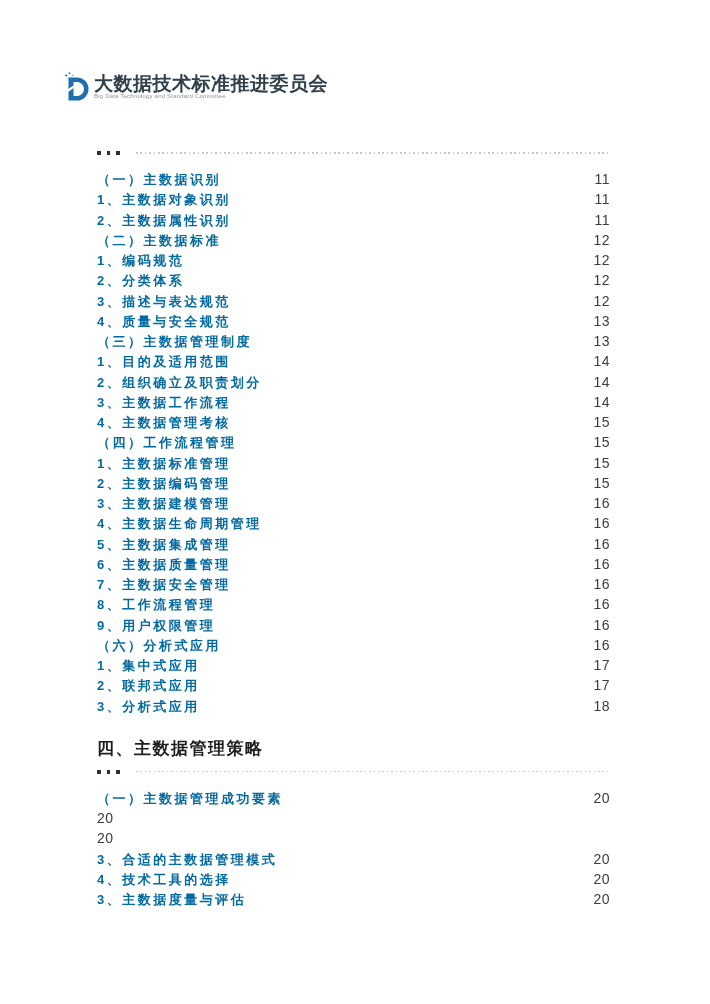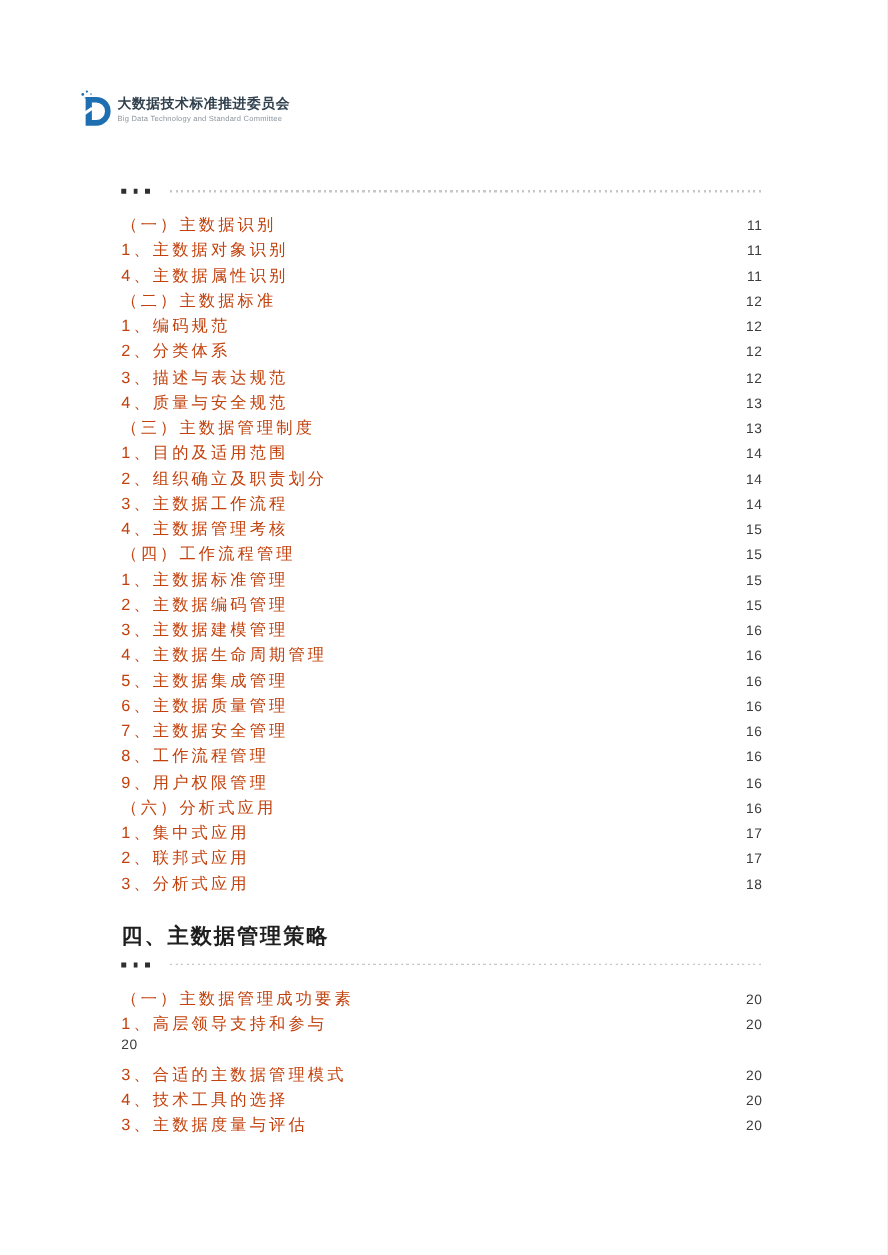--- a/index.html
+++ b/index.html
@@ -19,21 +19,21 @@
   .logo {
     position: absolute;
     left: 64px;
     top: 70px;
     display: flex;
     align-items: flex-start;
   }
   .logo-mark { width: 26px; height: 34px; margin-top: 1px; }
   .logo-text { margin-left: 4px; padding-top: 6px; }
   .logo-cn {
-    font-size: 11px;
+    font-size: 19px;
     font-weight: bold;
     color: #30404d;
     letter-spacing: 0.5px;
     line-height: 15px;
     white-space: nowrap;
   }
   .logo-en {
     font-size: 6px;
     color: #8b959c;
     letter-spacing: 0.2px;
@@ -81,26 +81,27 @@
   .entry-list { list-style: none; margin-top: 14px; }
   .entry {
     display: flex;
     justify-content: space-between;
     align-items: baseline;
     height: 20.25px;
     cursor: pointer;
   }
   .entry-label {
     font-size: 13px;
-    color: #c2410c;
+    color: #0369a1;
     letter-spacing: 2.5px;
     white-space: nowrap;
+    font-weight: bold;
   }
   .entry-page {
-    font-size: 11px;
+    font-size: 14px;
     color: #3c3c3c;
     letter-spacing: 0.5px;
   }
 </style>
 </head>
 <body>
 
 <div class="page">
 
   <header class="logo">
@@ -139,21 +140,21 @@
       <span class="entry-label">（一）主数据识别</span>
       <span class="entry-page">11</span>
     </li>
 
     <li class="entry">
       <span class="entry-label">1、主数据对象识别</span>
       <span class="entry-page">11</span>
     </li>
 
     <li class="entry">
-      <span class="entry-label">4、主数据属性识别</span>
+      <span class="entry-label">2、主数据属性识别</span>
       <span class="entry-page">11</span>
     </li>
 
     <li class="entry">
       <span class="entry-label">（二）主数据标准</span>
       <span class="entry-page">12</span>
     </li>
 
     <li class="entry">
       <span class="entry-label">1、编码规范</span>
@@ -282,21 +283,20 @@
           </span>
         <span class="divider-leader"></span>
       </div>
       <ul class="entry-list">
     <li class="entry">
       <span class="entry-label">（一）主数据管理成功要素</span>
       <span class="entry-page">20</span>
     </li>
 
     <li class="entry">
-      <span class="entry-label">1、高层领导支持和参与</span>
       <span class="entry-page">20</span>
     </li>
 
     <li class="entry">
       <span class="entry-page">20</span>
     </li>
 
     <li class="entry">
       <span class="entry-label">3、合适的主数据管理模式</span>
       <span class="entry-page">20</span>

